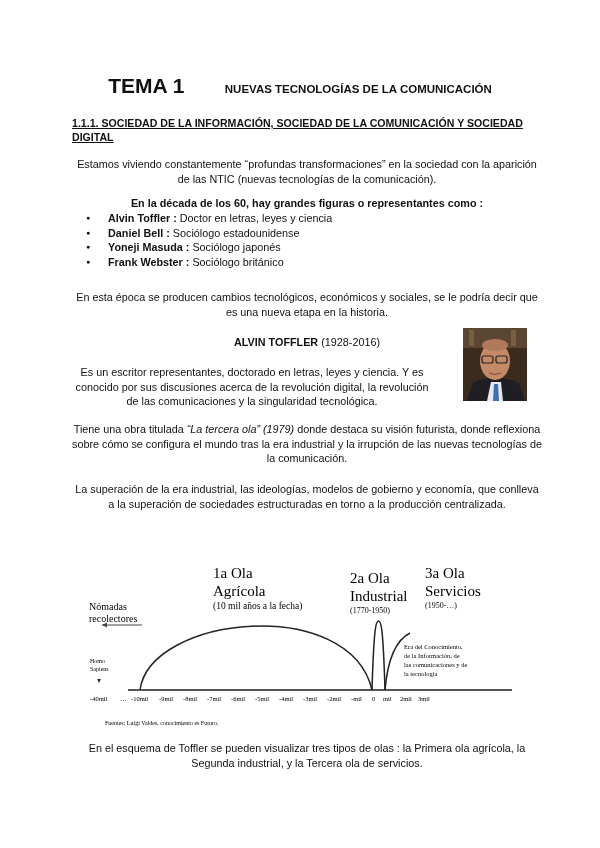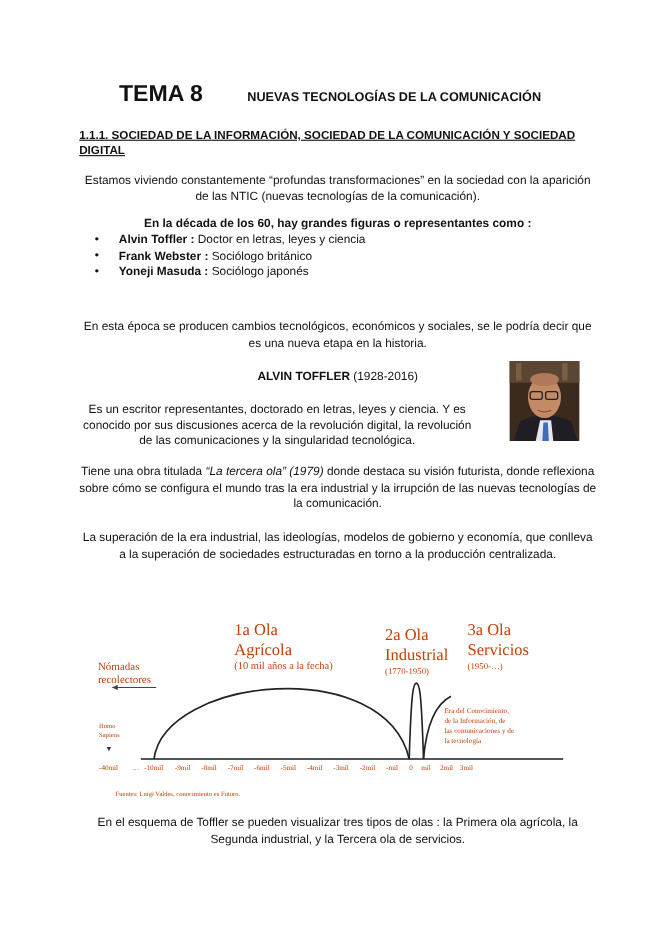--- a/index.html
+++ b/index.html
@@ -10,40 +10,41 @@
   .title .big { font-size: 21px; font-weight: bold; }
   .title .small { font-size: 11.5px; font-weight: bold; margin-left: 4px; padding-left: 32px; }
   .heading { left: 72px; top: 116px; width: 460px; font-size: 10.6px; font-weight: bold; line-height: 14px; text-decoration: underline; }
   .para { left: 72px; width: 470px; font-size: 10.8px; line-height: 14.5px; text-align: center; }
   ul.bullets { position: absolute; left: 72px; top: 211px; margin: 0; padding: 0 0 0 36px; list-style: none;
                font-size: 10.8px; line-height: 14.5px; }
   ul.bullets li { position: relative; }
   ul.bullets li::before { content: "\25CF"; position: absolute; left: -22px; font-size: 7px; top: 0; }
   .photo { left: 463px; top: 328px; width: 64px; height: 73px; overflow: hidden; }
   .diagram { left: 80px; top: 555px; width: 450px; height: 180px; }
-  .serif { font-family: "Liberation Serif", serif; color: #c2410c; }
+  .serif { font-family: "Liberation Serif", serif; color: #000000; }
 </style>
 </head>
 <body>
 
 <div class="abs title">
-  <span class="big">TEMA 8</span>
+  <span class="big">TEMA 1</span>
   <span class="small">NUEVAS TECNOLOGÍAS DE LA COMUNICACIÓN</span>
 </div>
 
 <div class="abs heading">1.1.1. SOCIEDAD DE LA INFORMACIÓN, SOCIEDAD DE LA COMUNICACIÓN Y SOCIEDAD DIGITAL</div>
 
 <div class="abs para" style="top:157px;">Estamos viviendo constantemente “profundas transformaciones” en la sociedad con la aparición de las NTIC (nuevas tecnologías de la comunicación).</div>
 
 <div class="abs para" style="top:196px;font-weight:bold;">En la década de los 60, hay grandes figuras o representantes como :</div>
 
 <ul class="bullets">
   <li><b>Alvin Toffler :</b><span> Doctor en letras, leyes y ciencia</span></li>
+  <li><b>Daniel Bell :</b><span> Sociólogo estadounidense</span></li>
+  <li><b>Yoneji Masuda :</b><span> Sociólogo japonés</span></li>
   <li><b>Frank Webster :</b><span> Sociólogo británico</span></li>
-  <li><b>Yoneji Masuda :</b><span> Sociólogo japonés</span></li>
 </ul>
 
 <div class="abs para" style="top:290px;">En esta época se producen cambios tecnológicos, económicos y sociales, se le podría decir que es una nueva etapa en la historia.</div>
 
 <div class="abs para" style="top:335px;">
   <b>ALVIN TOFFLER</b><span> (1928-2016)</span>
 </div>
 
 <div class="abs photo">
   <svg width="64" height="73" viewBox="0 0 64 73">

